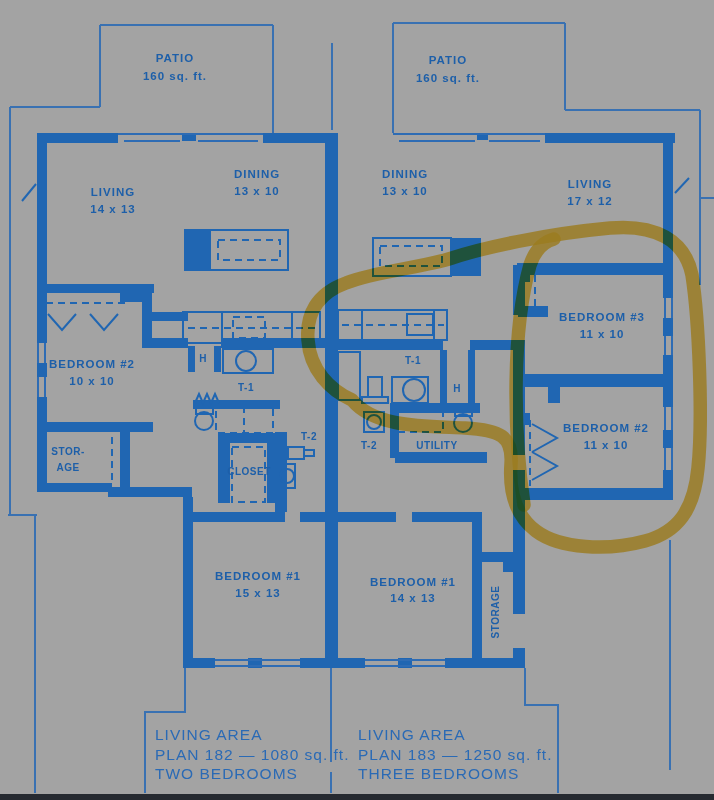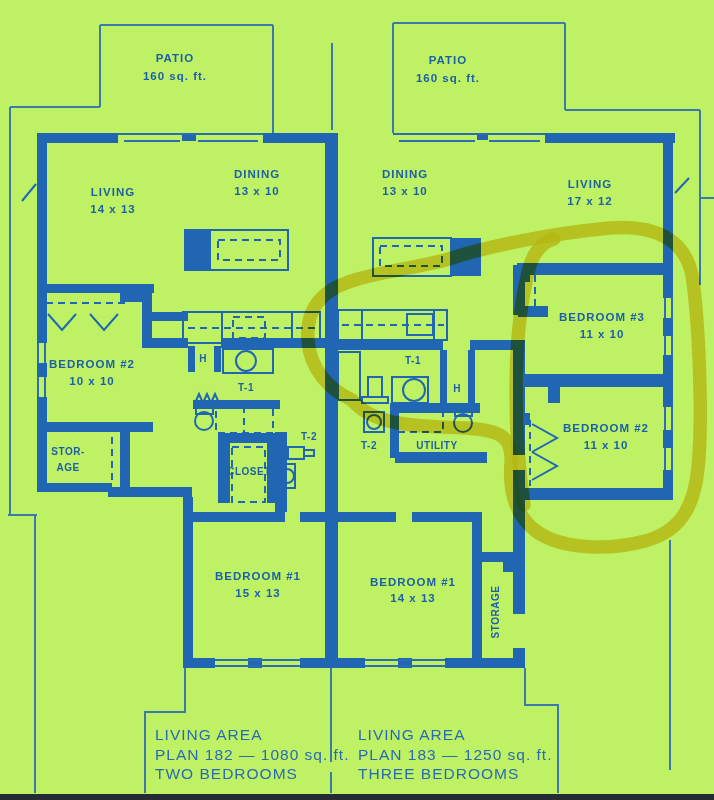--- a/index.html
+++ b/index.html
@@ -1,16 +1,16 @@
 <!DOCTYPE html>
 <html><head>
 <meta charset="utf-8">
 <style>
   html,body{margin:0;padding:0;background:#e8e4d8;}
-  #stage{position:relative;width:714px;height:800px;background:#bef264;overflow:hidden;}
+  #stage{position:relative;width:714px;height:800px;background:#a3a3a3;overflow:hidden;}
   svg{display:block;}
   .w{fill:#2066b2;}                               
   .ln{stroke:#2e6cb4;stroke-width:2;fill:none;}   
   .fx{stroke:#2066b2;stroke-width:2;fill:none;}   
   .fxd{stroke:#2066b2;stroke-width:2;fill:none;stroke-dasharray:7 5;}
   .rm{font-family:"Liberation Sans",sans-serif;font-weight:bold;font-size:11.5px;fill:#1d5fa9;letter-spacing:1px;text-anchor:middle;}
   .sm{font-family:"Liberation Sans",sans-serif;font-weight:bold;font-size:10px;fill:#1d5fa9;letter-spacing:.5px;text-anchor:middle;}
   .sum{font-family:"Liberation Sans",sans-serif;font-size:15.5px;fill:#2a6ab5;letter-spacing:1px;text-anchor:start;}
   .hl{stroke:#f3c12f;stroke-width:13.5;fill:none;stroke-linecap:round;stroke-linejoin:round;opacity:.82;}
 </style>

